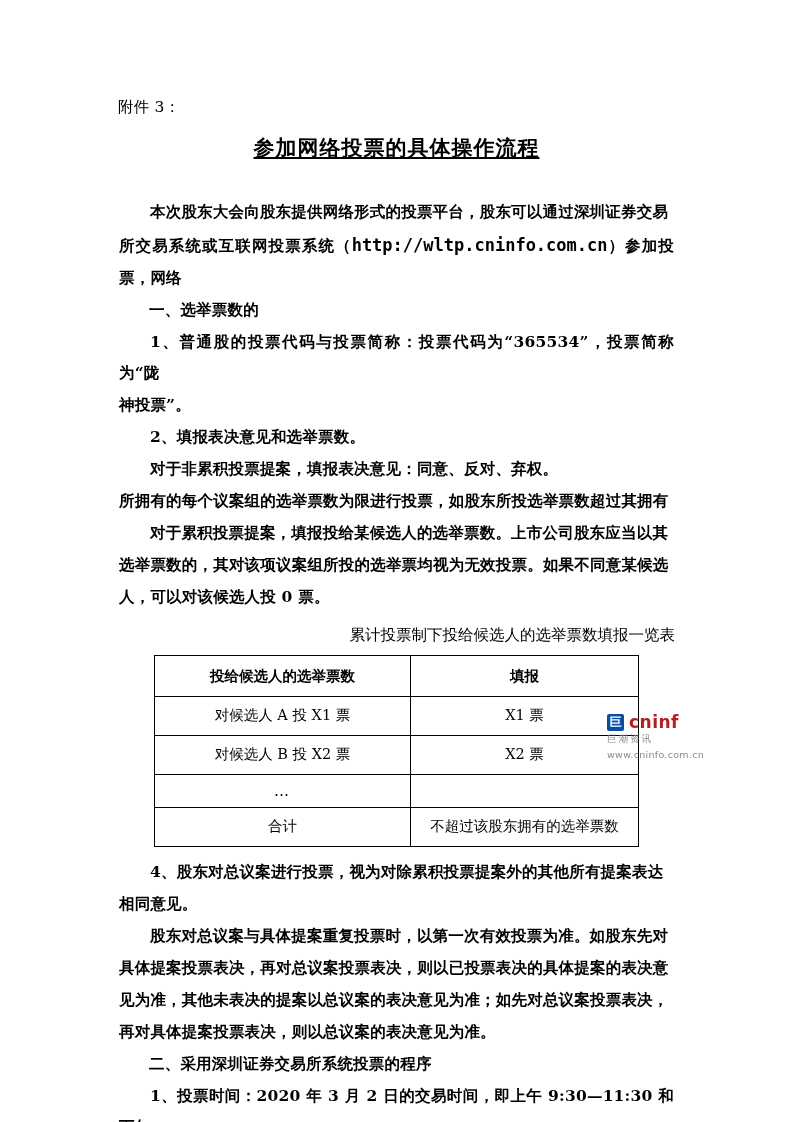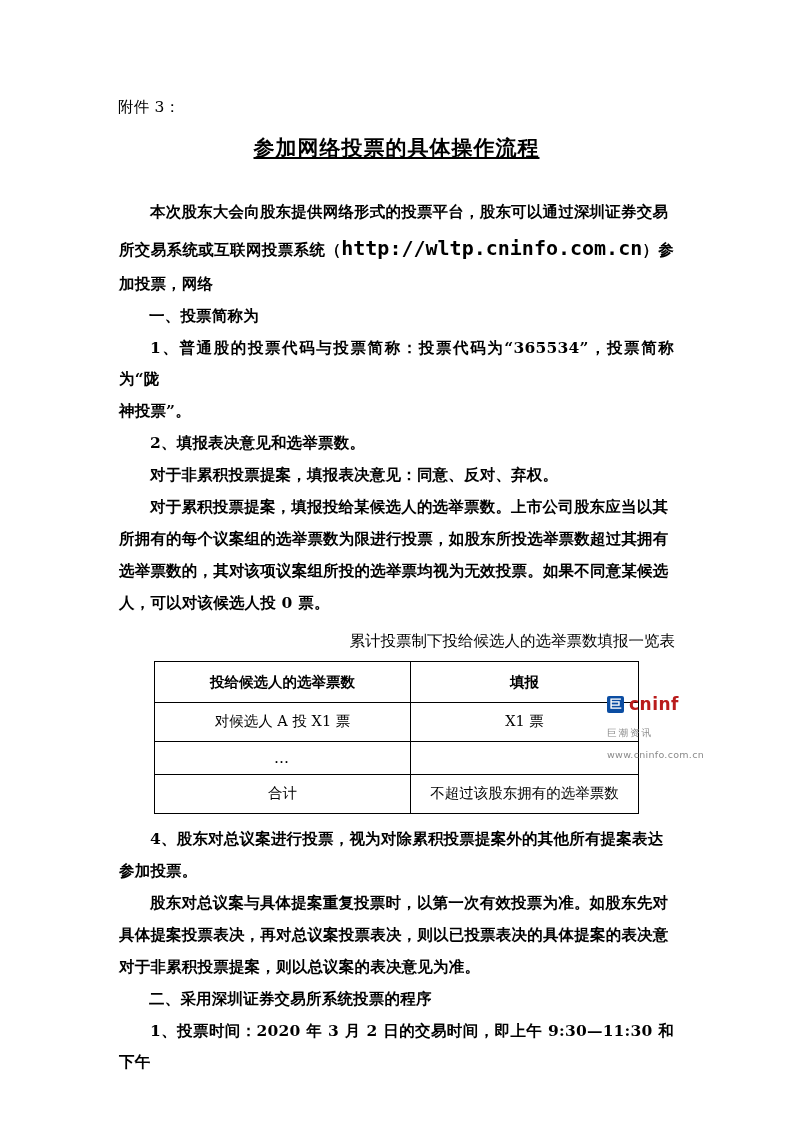--- a/index.html
+++ b/index.html
@@ -53,21 +53,21 @@
   h2.section-head {
     font-size: 15.5px;
     font-weight: bold;
     line-height: 2.0;
     margin: 0;
     text-indent: 2em;
     letter-spacing: 0.2px;
   }
   .mono {
     font-family: "DejaVu Sans Mono", "Liberation Mono", monospace;
-    font-size: 20px;
+    font-size: 17px;
     letter-spacing: 0;
   }
   .table-caption {
     font-size: 15.5px;
     text-align: right;
     line-height: 2.0;
     margin: 8px 0 4px 0;
   }
   table.vote-table {
     width: 484px;
@@ -123,92 +123,97 @@
     font-family: "DejaVu Sans", "Liberation Sans", sans-serif;
     font-size: 17px;
     font-weight: bold;
     color: #b91c1c;
     letter-spacing: 0.5px;
   }
   .logo-sub {
     font-family: "DejaVu Sans", "Liberation Sans", sans-serif;
     font-size: 9.5px;
     color: #8a8a8a;
-    margin-top: 9px;
+    margin-top: 3px;
     letter-spacing: 0.3px;
   }
   .logo-cn {
     font-family: "DejaVu Sans", "Liberation Sans", sans-serif;
     font-size: 9.5px;
     color: #8a8a8a;
     letter-spacing: 2px;
-    margin-top: 13px;
+    margin-top: 1px;
   }
 </style>
 </head>
 <body>
 
 <div class="page">
 
   <div class="attach-line">附件 3：</div>
 
   <div class="doc-title">参加网络投票的具体操作流程</div>
 
   <p class="body-text"><span>本次股东大会向股东提供网络形式的投票平台，股东可以通过深圳证券交易</span></p>
   <p class="body-text no-indent"><span>所交易系统或互联网投票系统（</span><span class="mono">http://wltp.cninfo.com.cn</span><span>）参加投票，网络</span></p>
 
-  <h2 class="section-head">一、投票简称为</h2>
+  <h2 class="section-head">一、选举票数的</h2>
 
   <p class="body-text">1、普通股的投票代码与投票简称：投票代码为“365534”，投票简称为“陇</p>
   <p class="body-text no-indent">神投票”。</p>
 
   <p class="body-text">2、填报表决意见和选举票数。</p>
 
   <p class="body-text">对于非累积投票提案，填报表决意见：同意、反对、弃权。</p>
 
+  <p class="body-text no-indent">所拥有的每个议案组的选举票数为限进行投票，如股东所投选举票数超过其拥有</p>
   <p class="body-text">对于累积投票提案，填报投给某候选人的选举票数。上市公司股东应当以其</p>
-  <p class="body-text no-indent">所拥有的每个议案组的选举票数为限进行投票，如股东所投选举票数超过其拥有</p>
   <p class="body-text no-indent">选举票数的，其对该项议案组所投的选举票均视为无效投票。如果不同意某候选</p>
   <p class="body-text no-indent">人，可以对该候选人投 0 票。</p>
 
   <div class="table-caption">累计投票制下投给候选人的选举票数填报一览表</div>
 
   <table class="vote-table">
     <colgroup>
         <col class="col-a">
         <col class="col-b">
       </colgroup>
     <tbody>
       <tr>
         <td class="hdr">投给候选人的选举票数</td>
         <td class="hdr">填报</td>
       </tr>
       <tr>
         <td>对候选人 A 投 X1 票</td>
         <td>X1 票</td>
       </tr>
       <tr>
+        <td>对候选人 B 投 X2 票</td>
+        <td>X2 票</td>
+      </tr>
+      <tr>
         <td class="dots">…</td>
         <td class="dots"></td>
       </tr>
       <tr>
         <td>合计</td>
         <td>不超过该股东拥有的选举票数</td>
       </tr>
     </tbody>
   </table>
 
   <div class="spacer-8"></div>
 
   <p class="body-text">4、股东对总议案进行投票，视为对除累积投票提案外的其他所有提案表达</p>
-  <p class="body-text no-indent">参加投票。</p>
+  <p class="body-text no-indent">相同意见。</p>
 
   <p class="body-text">股东对总议案与具体提案重复投票时，以第一次有效投票为准。如股东先对</p>
   <p class="body-text no-indent">具体提案投票表决，再对总议案投票表决，则以已投票表决的具体提案的表决意</p>
-  <p class="body-text no-indent">对于非累积投票提案，则以总议案的表决意见为准。</p>
+  <p class="body-text no-indent">见为准，其他未表决的提案以总议案的表决意见为准；如先对总议案投票表决，</p>
+  <p class="body-text no-indent">再对具体提案投票表决，则以总议案的表决意见为准。</p>
 
   <h2 class="section-head">二、采用深圳证券交易所系统投票的程序</h2>
 
   <p class="body-text">1、投票时间：2020 年 3 月 2 日的交易时间，即上午 9:30—11:30 和下午</p>
 
   <div class="logo">
     <div class="logo-row">
       <span class="logo-mark">巨</span>
       <span class="logo-name">cninf</span>
     </div>

